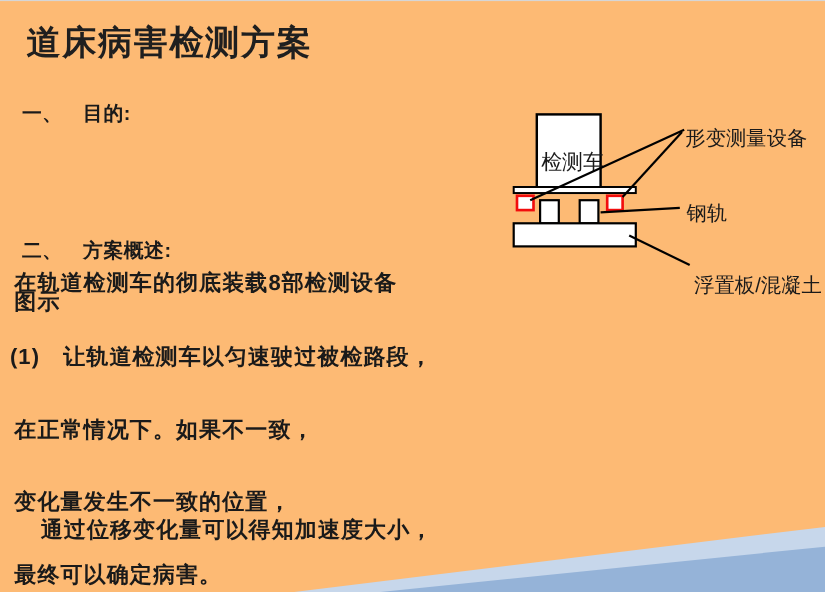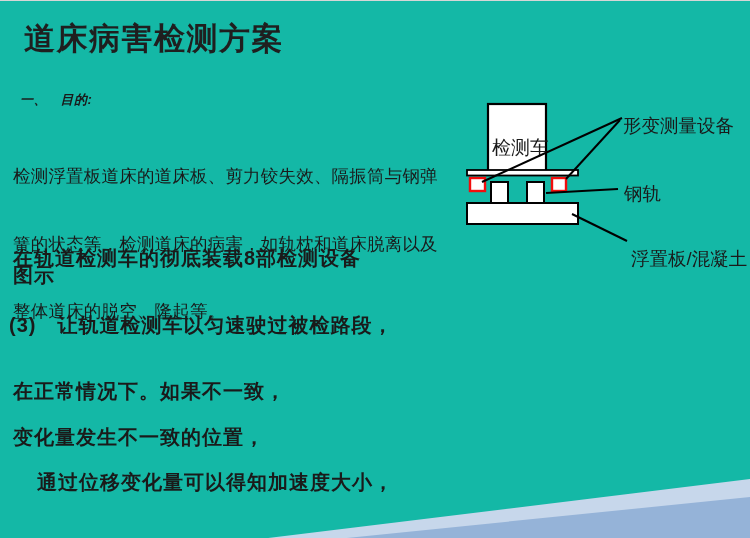--- a/index.html
+++ b/index.html
@@ -1,80 +1,77 @@
 <!DOCTYPE html>
 <html><head>
 <meta charset="utf-8">
 <style>
   html,body{margin:0;padding:0;background:#e9e9e9;}
   .slide{
     position:relative;
     width:750px;height:538px;
-    background:#14b8a6;
+    background:#fdba74;
     overflow:hidden;
     border-top:1px solid #d6d6d6;
     font-family:"Liberation Sans","DejaVu Sans",sans-serif;
     color:#1a1a1a;
   }
   .abs{position:absolute;white-space:pre;}
   .title{
     left:24px;top:17px;
     font-size:31px;font-weight:600;letter-spacing:1.5px;
     color:#1f1f1f;
   }
   .sec-heading{
-    font-size:13px;font-weight:700;letter-spacing:.5px;font-style:italic;
+    font-size:18px;font-weight:700;letter-spacing:.5px;
   }
   .h1{left:20px;top:90px;}
   .h2{left:20px;top:215px;}
   .para{
     left:13px;top:119px;
     font-size:17.5px;font-weight:400;line-height:22.5px;
     letter-spacing:.2px;
   }
   .s2line{
     left:13px;
     font-size:20px;font-weight:700;letter-spacing:1px;
     line-height:24px;
   }
   .s2-0{top:245px;text-align:center;}
   .s2-1{top:262px;}
   .s2-2{top:312px;left:9px;}
   .s2-3{top:345px;}
   .s2-4{top:378px;}
   .s2-5{top:411px;}
-  .s2-6{top:424px;}
+  .s2-6{top:444px;}
   .s2-7{top:469px;margin-left:24px;}
   .s2-8{top:510px;}
   .diagram-svg{position:absolute;left:0;top:0;}
   .bands-svg{position:absolute;left:0;bottom:0;}
   svg text{font-family:"Liberation Sans","DejaVu Sans",sans-serif;fill:#1a1a1a;}
 </style>
 </head>
 <body>
 
 <div class="slide">
 
   <div class="abs title">道床病害检测方案</div>
 
   <div class="abs sec-heading h1">一、　目的:</div>
 
-  <div class="abs para">
-    <div>检测浮置板道床的道床板、剪力铰失效、隔振筒与钢弹</div>
-    <div>簧的状态等，检测道床的病害，如轨枕和道床脱离以及</div>
-    <div>整体道床的脱空、隆起等。</div>
-  </div>
 
+  <div class="abs sec-heading h2">二、　方案概述:</div>
 
   <div class="abs s2line s2-0">在轨道检测车的彻底装载8部检测设备</div>
   <div class="abs s2line s2-1">图示</div>
-  <div class="abs s2line s2-2">(3)　让轨道检测车以匀速驶过被检路段，</div>
+  <div class="abs s2line s2-2">(1)　让轨道检测车以匀速驶过被检路段，</div>
   <div class="abs s2line s2-4">在正常情况下。如果不一致，</div>
   <div class="abs s2line s2-6">变化量发生不一致的位置，</div>
   <div class="abs s2line s2-7">通过位移变化量可以得知加速度大小，</div>
+  <div class="abs s2line s2-8">最终可以确定病害。</div>
 
   <svg class="diagram-svg" width="750" height="300" viewBox="0 0 750 300">
 
     <rect x="488" y="103" width="58" height="69" fill="#ffffff" stroke="#000" stroke-width="2.2"></rect>
 
     <rect x="467" y="169" width="111" height="5.5" fill="#ffffff" stroke="#000" stroke-width="1.8"></rect>
 
     <text x="492" y="153" font-size="19">检测车</text>
 
     <rect x="470" y="177" width="15" height="13" fill="#ffffff" stroke-width="2.4" stroke="#f20d0d"></rect>

